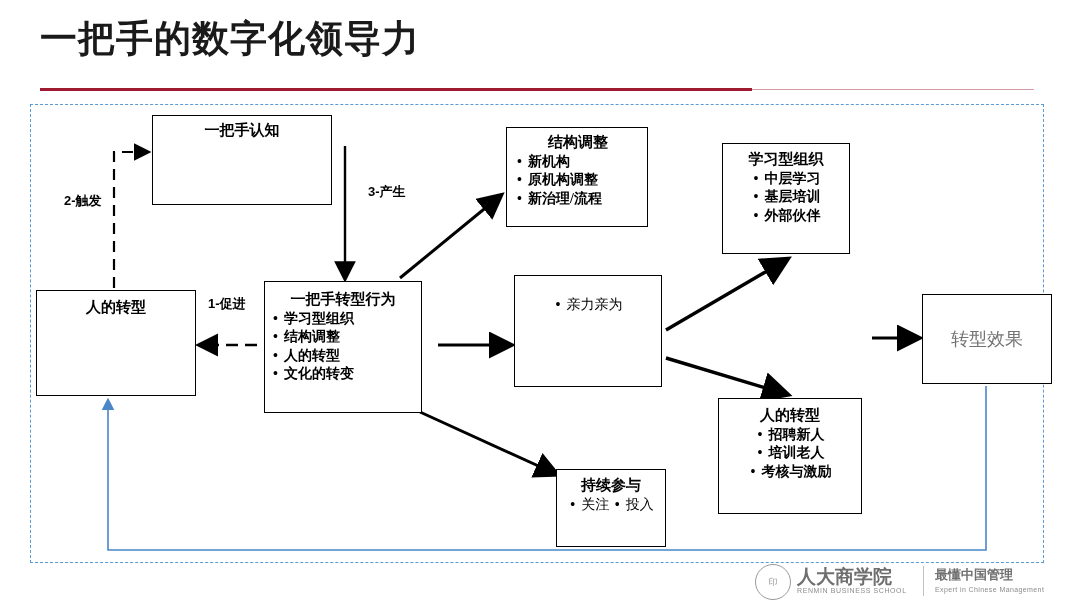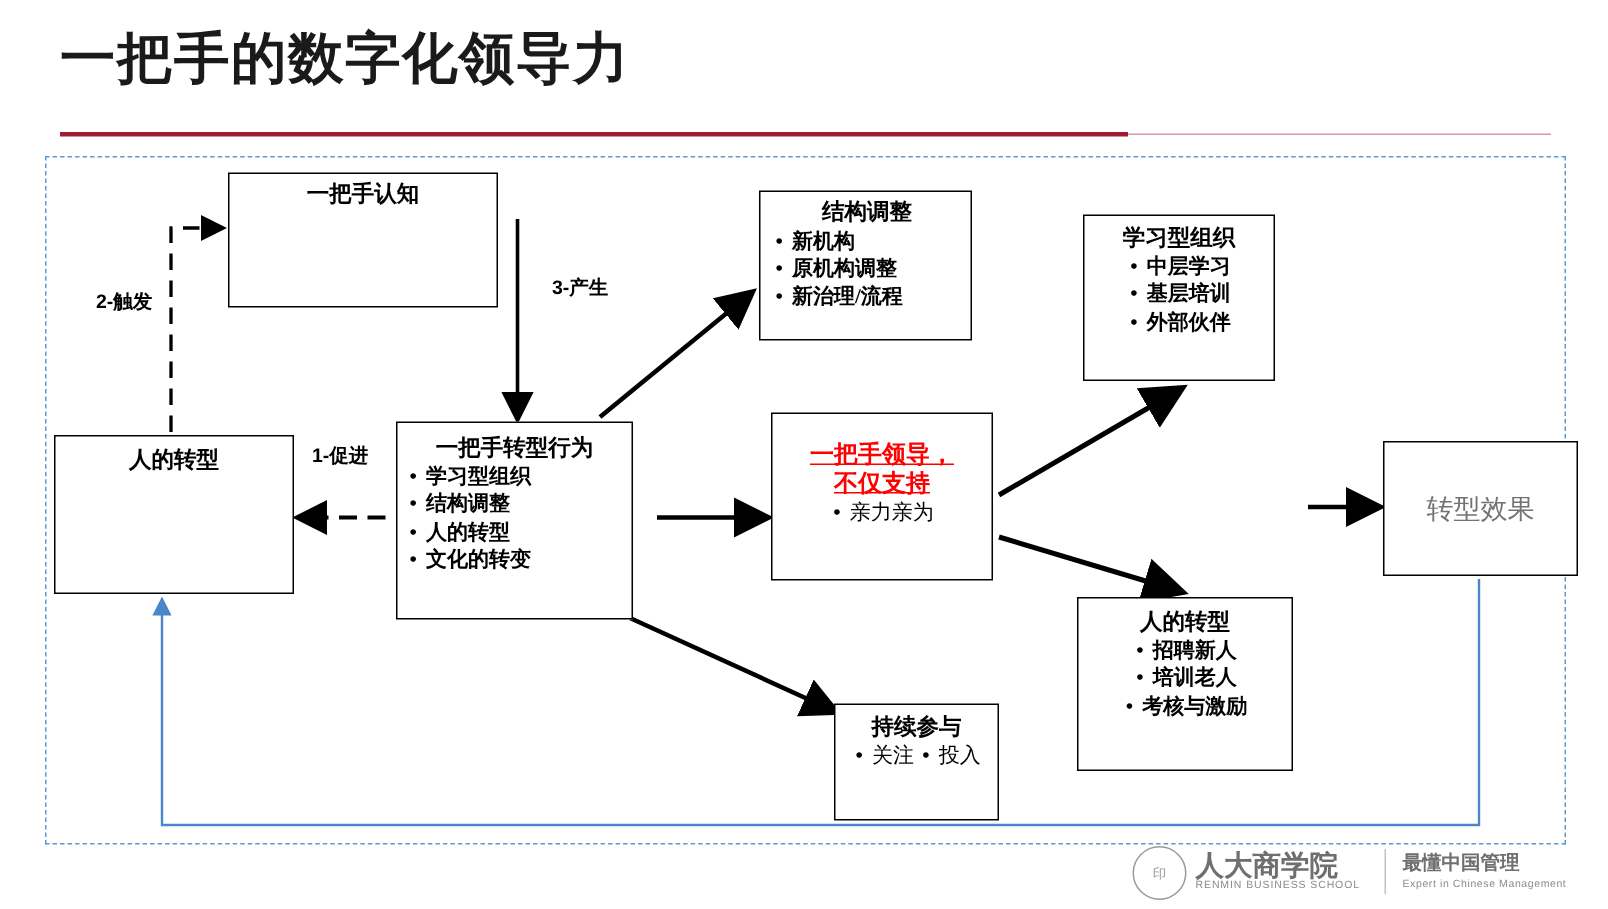--- a/index.html
+++ b/index.html
@@ -332,24 +332,20 @@
   <div class="box" id="box-orglearning">
     <div class="box-title">学习型组织</div>
     <ul class="bullets center">
       <li>中层学习</li>
       <li>基层培训</li>
       <li>外部伙伴</li>
     </ul>
   </div>
 
   <div class="box" id="box-leader">
-    <div class="leader-red">
-      <span>一把手领导，</span>
-      <span class="l2">不仅支持</span>
-    </div>
     <ul class="bullets center thin">
       <li>亲力亲为</li>
     </ul>
   </div>
 
   <div class="box" id="box-people">
     <div class="box-title">人的转型</div>
     <ul class="bullets center">
       <li>招聘新人</li>
       <li>培训老人</li>

